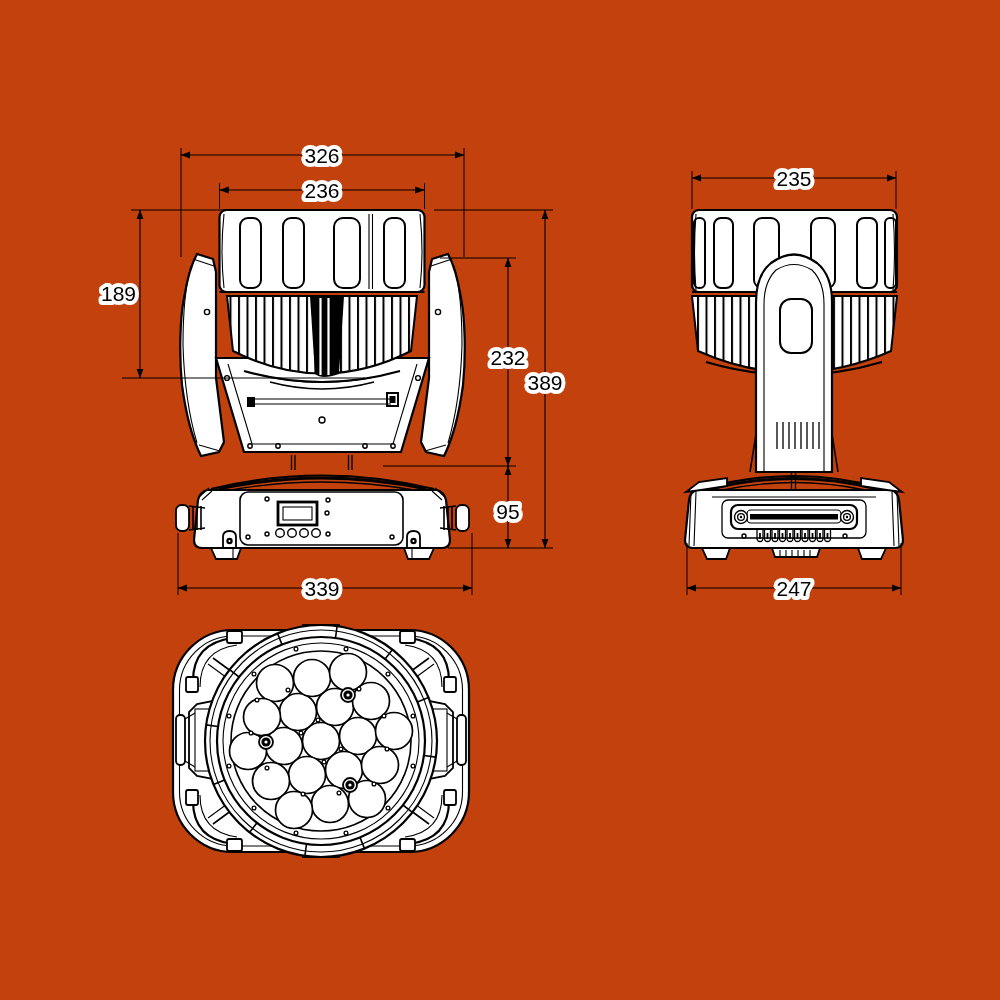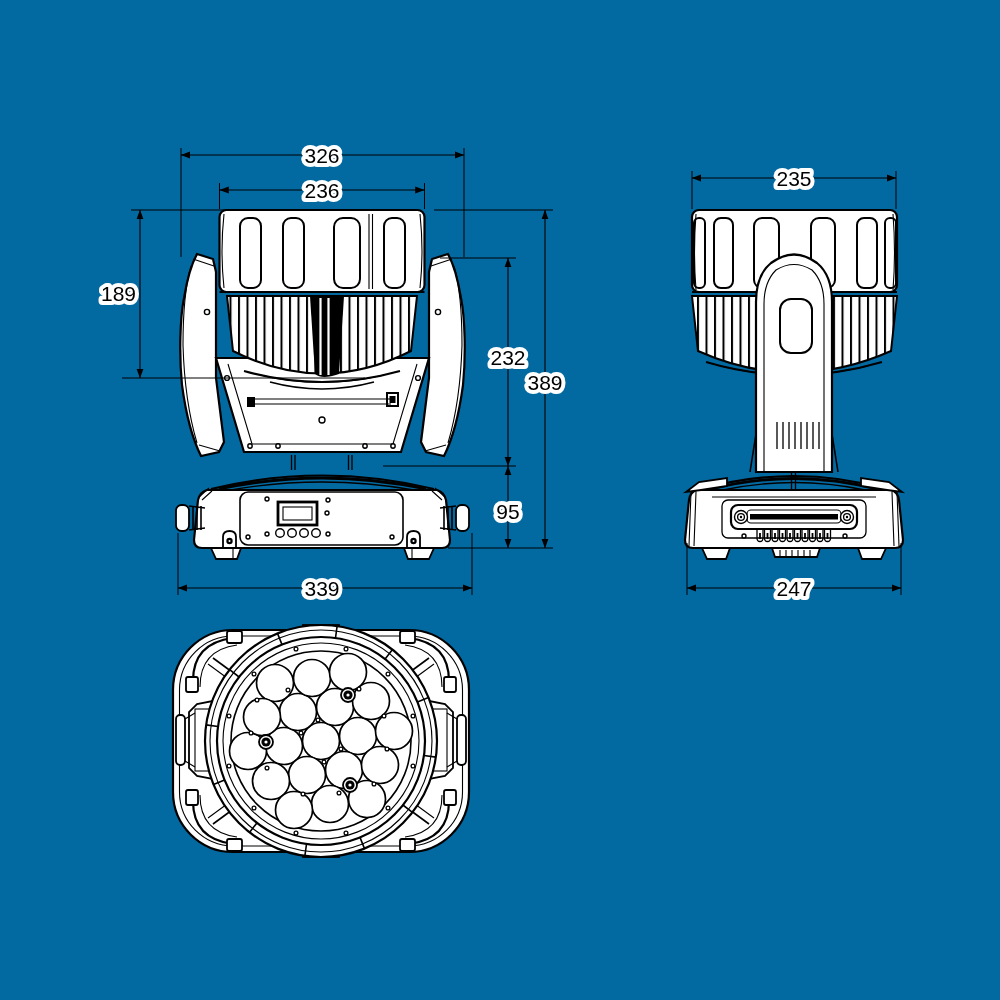--- a/index.html
+++ b/index.html
@@ -1,16 +1,16 @@
 <!DOCTYPE html>
 <html><head>
 <meta charset="utf-8">
 <style>
   html,body{margin:0;padding:0;background:#ffffff;}
-  #stage{width:1000px;height:1000px;position:relative;background:#0369a1;overflow:hidden;}
+  #stage{width:1000px;height:1000px;position:relative;background:#c2410c;overflow:hidden;}
   svg{display:block;}
   .s1{stroke:#000;stroke-width:1.1;fill:none;}
   .s13{stroke:#000;stroke-width:1.3;fill:none;}
   .s15{stroke:#000;stroke-width:1.6;fill:none;}
   .s2{stroke:#000;stroke-width:2;fill:none;}
   .s22{stroke:#000;stroke-width:2.2;fill:none;}
   .s28{stroke:#000;stroke-width:2.8;fill:none;}
   .wf{fill:#fff;stroke:#000;stroke-width:2.2;}
   .wf2{fill:#fff;stroke:#000;stroke-width:1.8;}
   .lens{fill:#fff;stroke:#000;stroke-width:1.7;}

